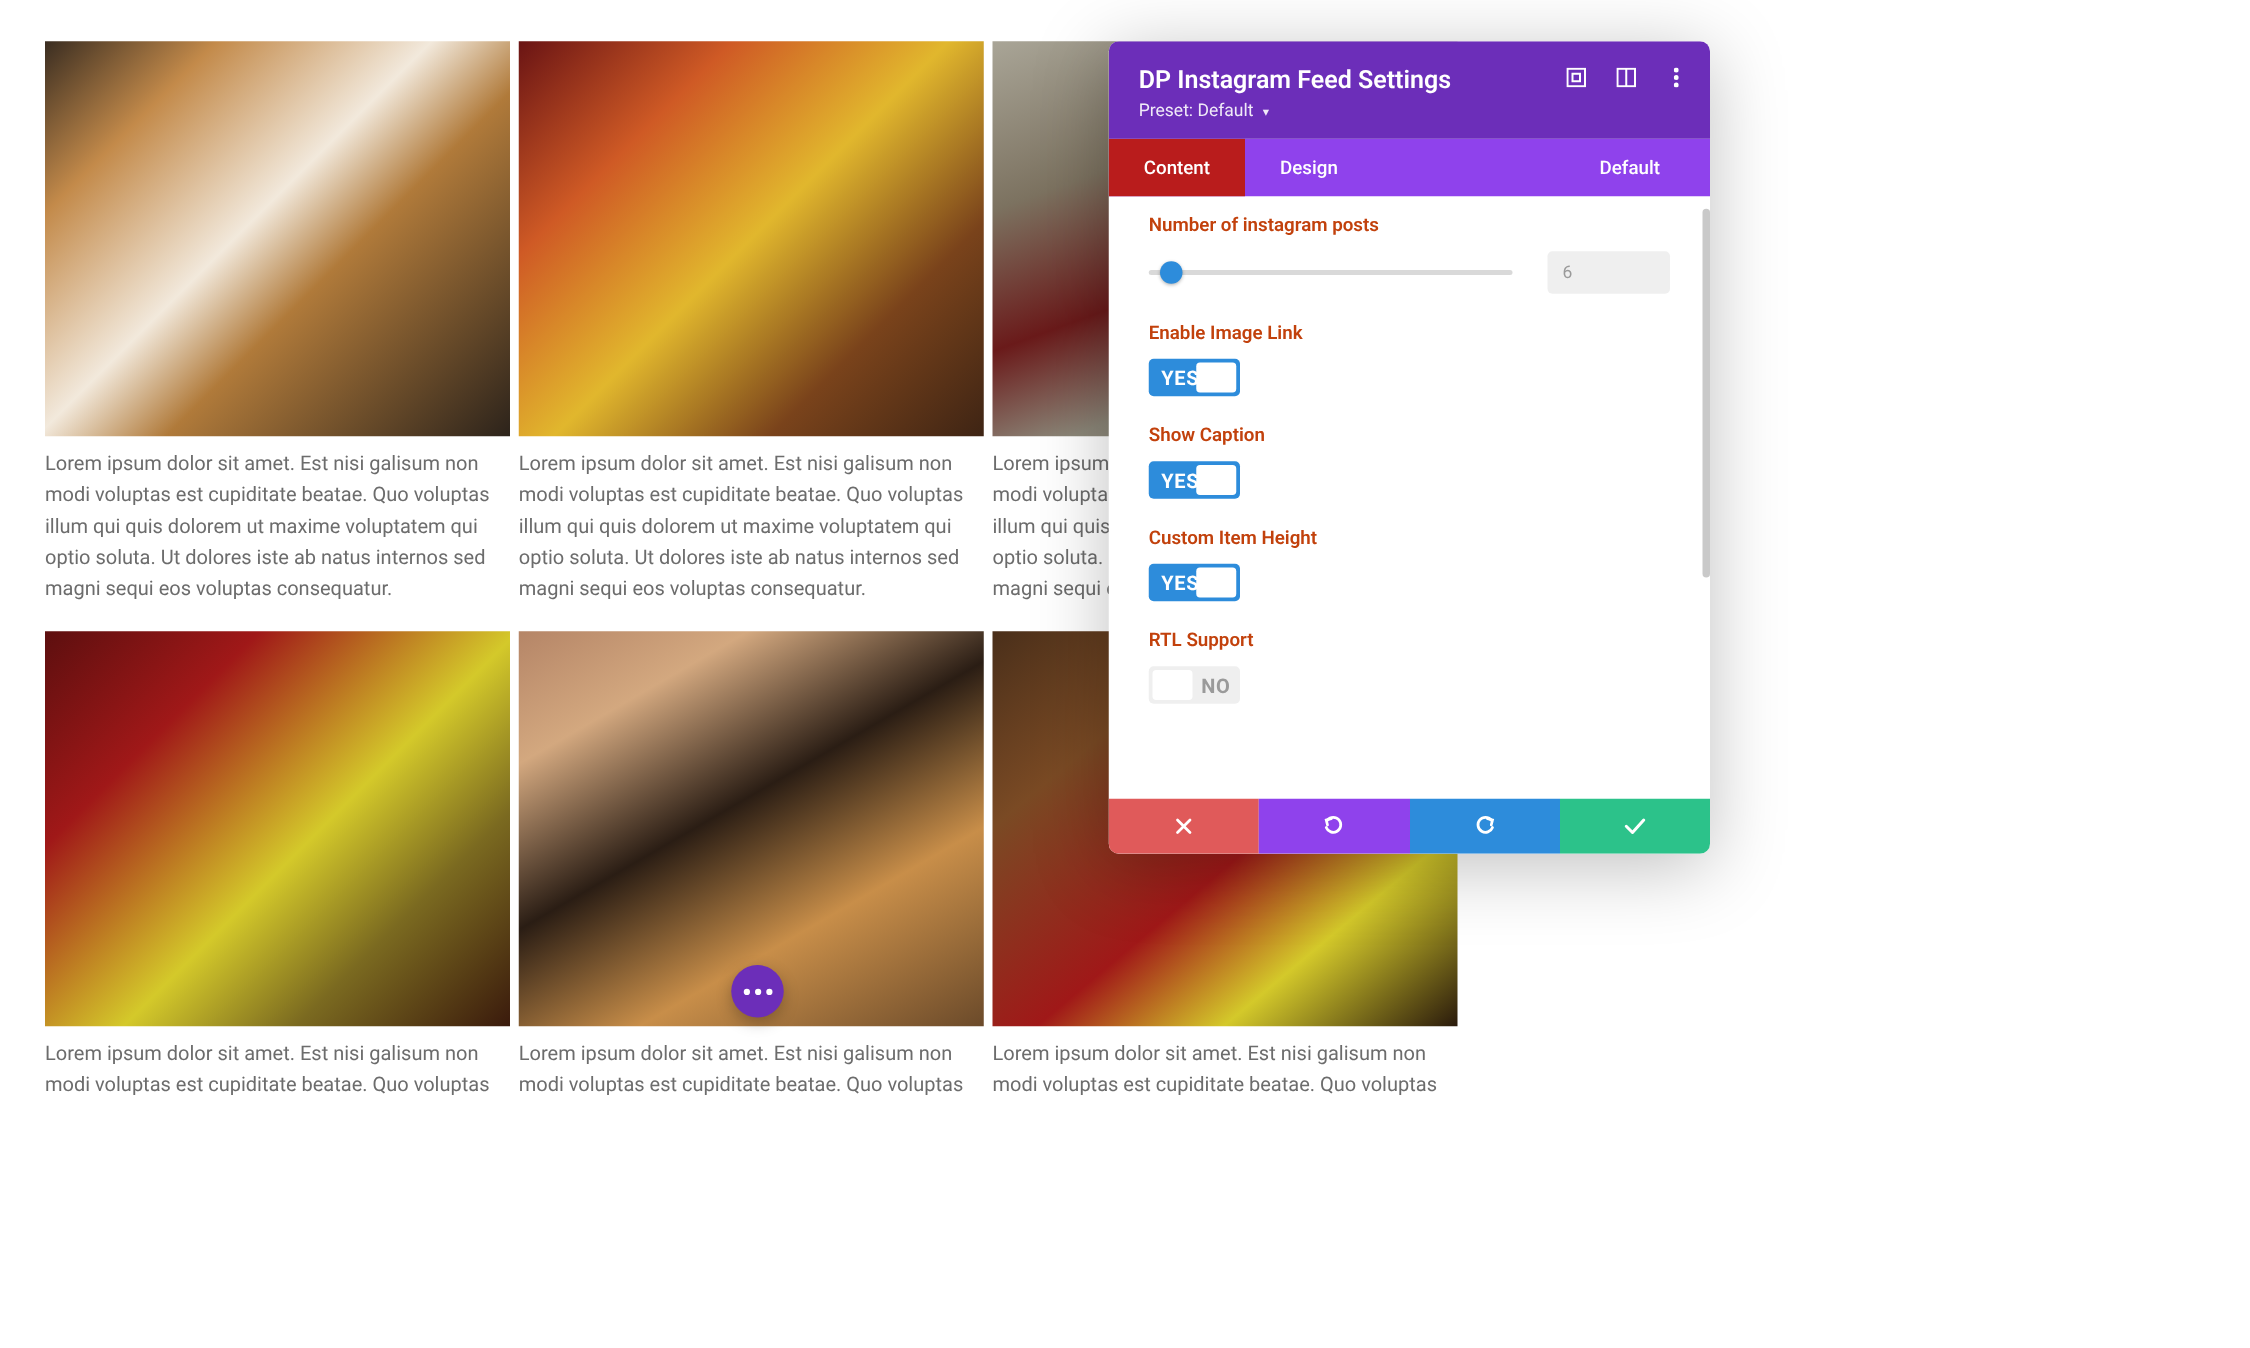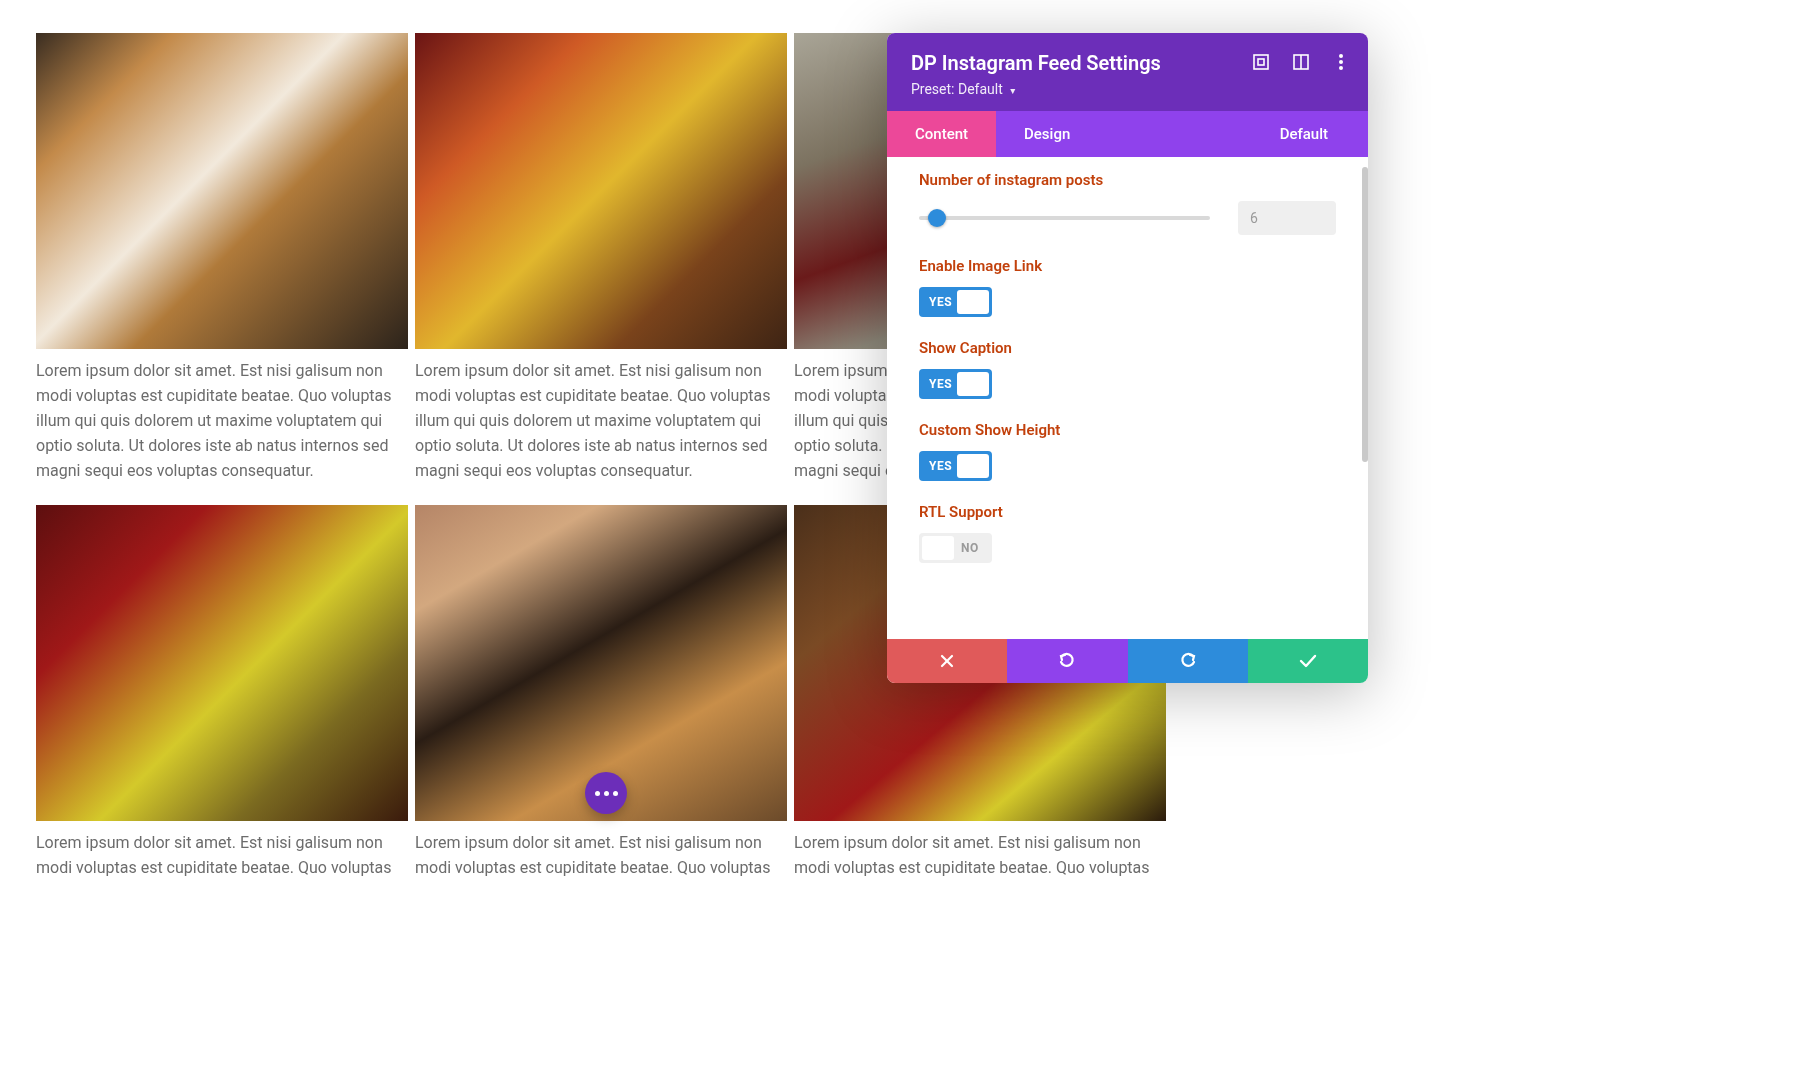--- a/index.html
+++ b/index.html
@@ -24,39 +24,39 @@
   .panel { position: absolute; right: 432px; top: 33px; width: 481px; background: #fff; border-radius: 8px; box-shadow: 0 10px 60px rgba(0,0,0,0.25); overflow: hidden; }
   .panel-hd { background: #6c2eb9; color: #fff; padding: 18px 24px 14px; position: relative; }
   .panel-title { font-size: 20px; font-weight: 600; }
   .panel-preset { font-size: 14px; margin-top: 6px; opacity: .9; }
   .panel-preset .caret { font-size: 10px; margin-left: 4px; }
   .hd-icons { position: absolute; right: 18px; top: 20px; display: flex; gap: 22px; }
   .hd-icon { width: 18px; height: 18px; display: flex; align-items: center; justify-content: center; cursor: pointer; }
 
   .tabs { display: flex; background: #8f42ec; }
   .tab { flex: 0 0 auto; padding: 14px 28px; color: #fff; font-size: 15px; font-weight: 500; cursor: pointer; }
-  .tab.active { background: #ec4899; }
+  .tab.active { background: #b91c1c; }
   .tab:nth-child(3) { margin-left: auto; padding-right: 40px; }
 
   .panel-body { padding: 14px 0 18px; height: 482px; position: relative; }
   .scroll-track { position: absolute; right: 0; top: 10px; width: 6px; height: 295px; background: #c9c9c9; border-radius: 3px; }
   .field { padding: 0 32px 22px; }
   .field-label { font-size: 15px; font-weight: 600; color: #c2410c; margin-bottom: 12px; }
   .slider-row { display: flex; align-items: center; gap: 28px; }
   .slider { flex: 1; height: 4px; background: #d9d9d9; border-radius: 2px; position: relative; }
   .slider-thumb { position: absolute; top: -7px; width: 18px; height: 18px; border-radius: 50%; background: #2d8cdb; box-shadow: 0 1px 3px rgba(0,0,0,0.3); }
   .slider-val { width: 98px; height: 34px; background: #efefef; border-radius: 4px; display: flex; align-items: center; padding: 0 12px; color: #9a9a9a; font-size: 14px; }
 
   .toggle { width: 73px; height: 30px; border-radius: 4px; position: relative; display: flex; align-items: center; }
   .toggle.on { background: #2d8cdb; }
   .toggle.off { background: #efefef; }
   .toggle .knob { position: absolute; width: 32px; height: 24px; background: #fff; border-radius: 3px; top: 3px; }
   .toggle.on .knob { right: 3px; }
   .toggle.off .knob { left: 3px; }
-  .toggle .lbl { font-size: 12px; font-weight: 700; letter-spacing: .5px; }
+  .toggle .lbl { font-size: 16px; font-weight: 700; letter-spacing: .5px; }
   .toggle.on .lbl { color: #fff; margin-left: 10px; }
   .toggle.off .lbl { color: #9a9a9a; margin-left: 42px; text-align: right; }
 
   .panel-ft { display: flex; height: 44px; }
   .ft-btn { flex: 1; display: flex; align-items: center; justify-content: center; cursor: pointer; }
   .ft-cancel { background: #e05a5a; }
   .ft-undo   { background: #8f42ec; }
   .ft-redo   { background: #2d8cdb; }
   .ft-ok     { background: #2cc28a; }
 </style>
@@ -156,21 +156,21 @@
 
     <div class="field">
       <div class="field-label">Show Caption</div>
       <div class="toggle on">
         <span class="lbl">YES</span>
         <span class="knob"></span>
       </div>
     </div>
 
     <div class="field">
-      <div class="field-label">Custom Show Height</div>
+      <div class="field-label">Custom Item Height</div>
       <div class="toggle on">
         <span class="lbl">YES</span>
         <span class="knob"></span>
       </div>
     </div>
 
 
     <div class="field">
       <div class="field-label">RTL Support</div>
       <div class="toggle off">

